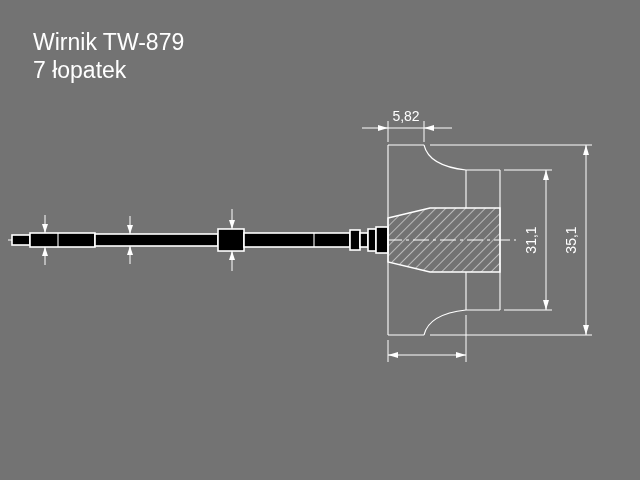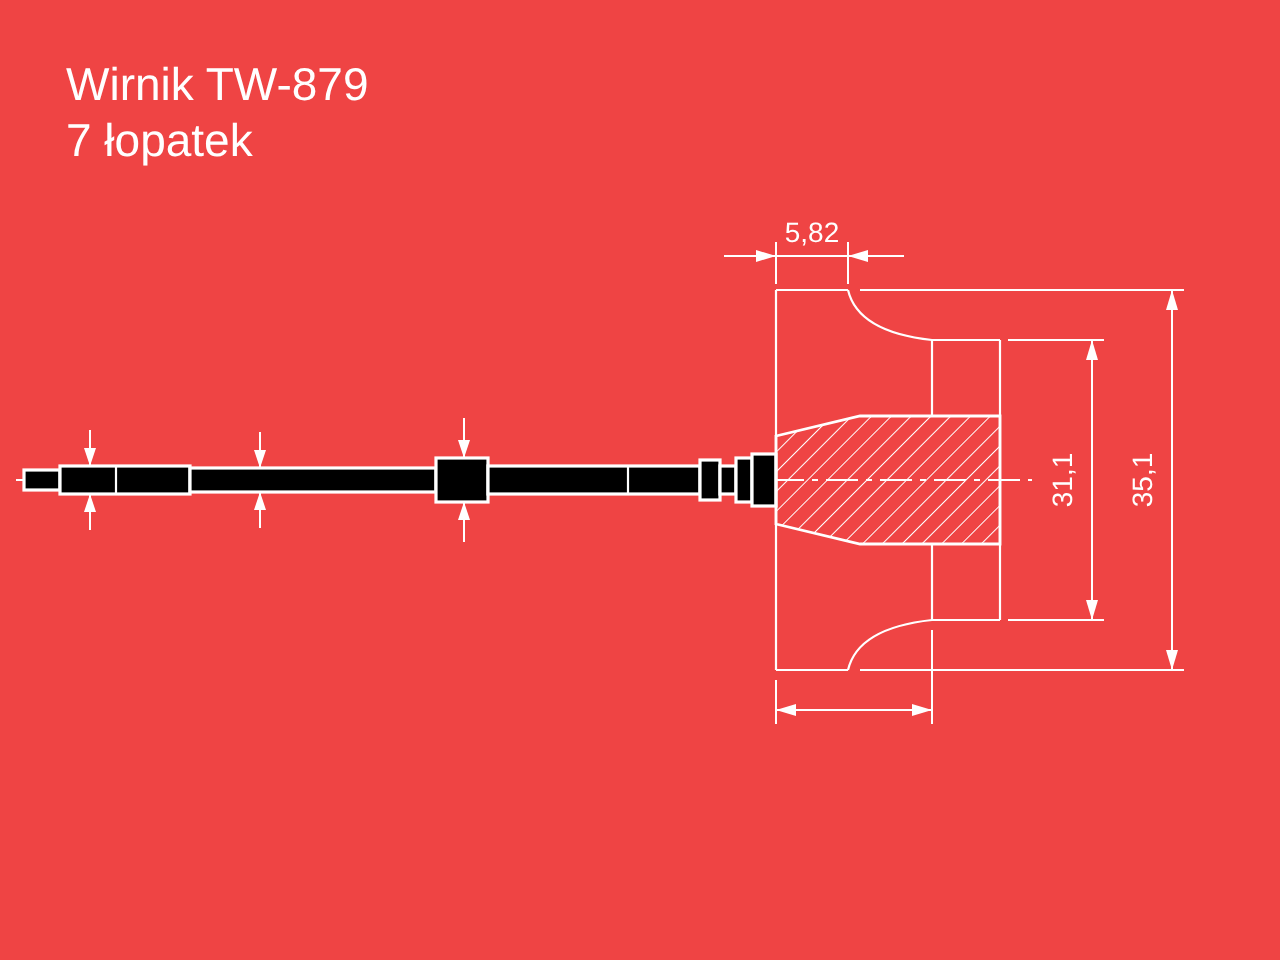--- a/index.html
+++ b/index.html
@@ -1,19 +1,19 @@
 <!DOCTYPE html>
 <html><head>
 <meta charset="utf-8">
 <style>
   html,body{margin:0;padding:0;background:#000;}
   .canvas{
     position:relative;
     width:640px;height:480px;
-    background:#ef4444;
+    background:#737373;
     overflow:hidden;
     font-family:"Liberation Sans", sans-serif;
   }
   svg{display:block;}
   .outline{stroke:#fff;stroke-width:1.6;fill:#000;}
   .thin{stroke:#fff;stroke-width:1.1;fill:none;}
   .dim{stroke:#fff;stroke-width:1;fill:none;}
   .arrow{fill:#fff;stroke:none;}
   .dimtext{fill:#fff;font-size:14px;font-family:"Liberation Sans", sans-serif;}
   .titletext{fill:#fff;font-size:23px;font-family:"Liberation Sans", sans-serif;}

